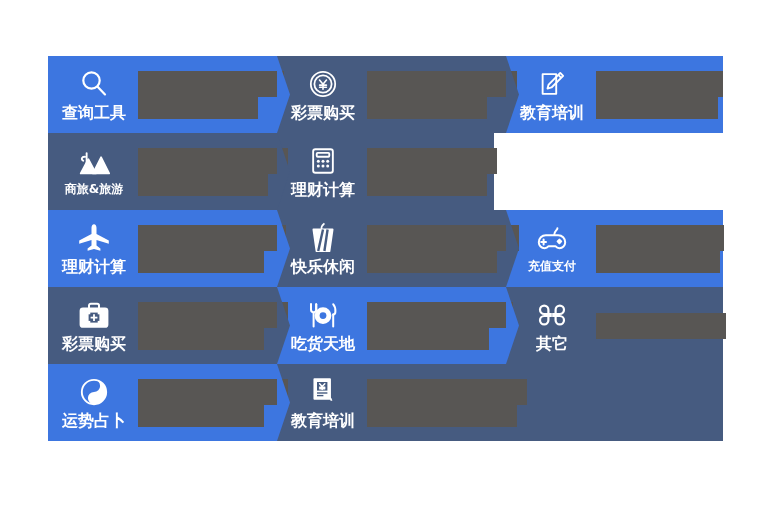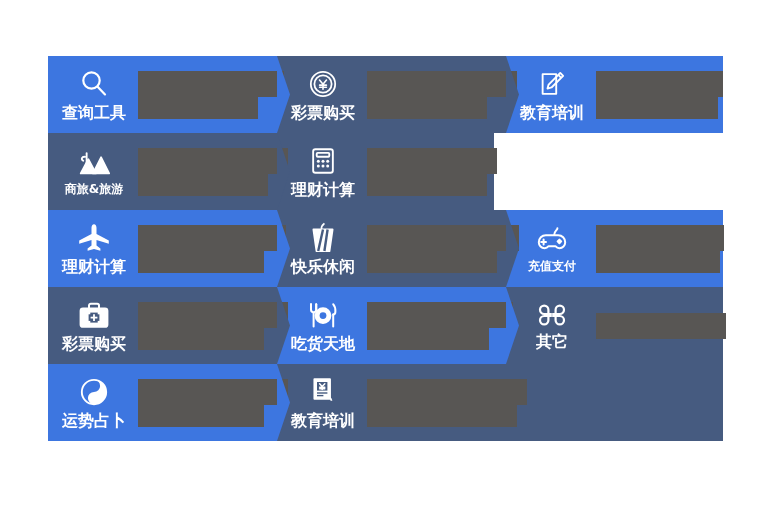--- a/index.html
+++ b/index.html
@@ -310,21 +310,21 @@
             </svg>
           </span>
           <span class="lbl">吃货天地</span>
         </div>
         <div class="redact">
           <div class="bar" style="width: 146px;"></div>
           <div class="bar l2" style="width: 122px;"></div>
         </div>
         <div class="spacer"></div>
       </div>
-      <div class="cell slate no-notch" style="width: 217px; font-family: Liberation Mono, monospace;">
+      <div class="cell slate no-notch" style="width: 217px;">
         <div class="tile">
           <span class="ico">
             <svg width="32" height="32" viewBox="0 0 32 32" fill="none" stroke="#ffffff" stroke-width="2.2" stroke-linejoin="round">
       <path d="M15 15H8.2A4.2 4.2 0 1 1 12.4 10.8V15z"></path>
       <path d="M17 15h6.8A4.2 4.2 0 1 0 19.6 10.8V15z"></path>
       <path d="M15 17H8.2A4.2 4.2 0 1 0 12.4 21.2V17z"></path>
       <path d="M17 17h6.8A4.2 4.2 0 1 1 19.6 21.2V17z"></path>
             </svg>
           </span>
           <span class="lbl">其它</span>

